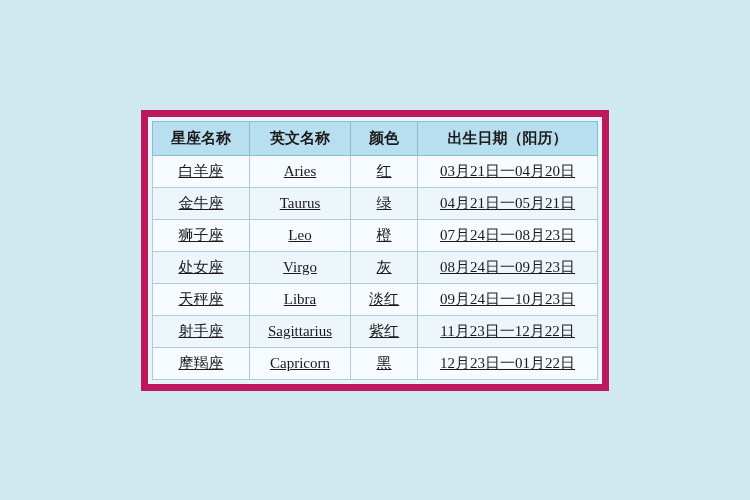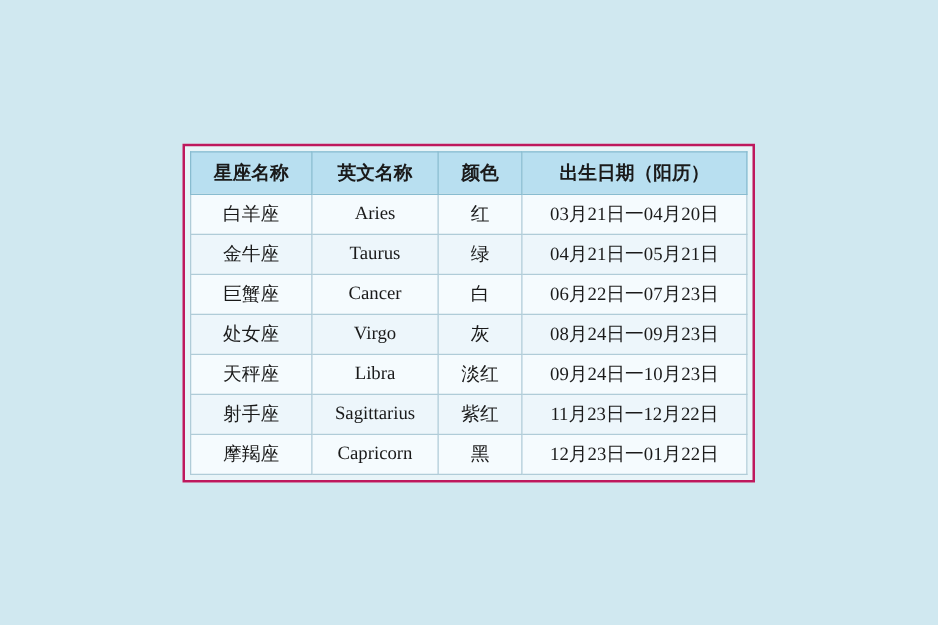--- a/index.html
+++ b/index.html
@@ -8,21 +8,21 @@
       height: 500px;
       background-color: #d0e8f0;
       display: flex;
       align-items: center;
       justify-content: center;
       font-family: "SimSun", "宋体", serif;
       font-size: 15px;
     }
     .table-wrapper {
       background: #e8f4f8;
-      border: 2px solid #be185d;
+      border: 7px solid #be185d;
       padding: 4px;
     }
     table {
       border-collapse: collapse;
       background: #f5fbfe;
     }
     thead tr th {
       background-color: #b8dff0;
       color: #1a1a1a;
       font-weight: bold;
@@ -31,20 +31,21 @@
       text-align: center;
       font-size: 15px;
     }
     tbody tr td {
       padding: 6px 18px;
       border: 1px solid #b0ccd8;
       text-align: center;
       color: #1a1a1a;
       font-size: 15px;
       background: #f5fbfe;
+      text-decoration: underline;
     }
     tbody tr:nth-child(even) td {
       background: #edf6fb;
     }
     .col-chinese { min-width: 80px; }
     .col-english { min-width: 100px; margin-left: 25px; }
     .col-color   { min-width: 50px; text-align: center; }
     .col-date    { min-width: 180px; font-family: Liberation Serif, serif; }
   </style>
 </head>
@@ -67,24 +68,24 @@
           <td>红</td>
           <td>03月21日一04月20日</td>
         </tr>
         <tr>
           <td>金牛座</td>
           <td>Taurus</td>
           <td>绿</td>
           <td>04月21日一05月21日</td>
         </tr>
         <tr>
-          <td>巨蟹座</td>
-          <td>Cancer</td>
-          <td>白</td>
-          <td>06月22日一07月23日</td>
+          <td>狮子座</td>
+          <td>Leo</td>
+          <td>橙</td>
+          <td>07月24日一08月23日</td>
         </tr>
         <tr>
           <td>处女座</td>
           <td>Virgo</td>
           <td>灰</td>
           <td>08月24日一09月23日</td>
         </tr>
         <tr>
           <td>天秤座</td>
           <td>Libra</td>

